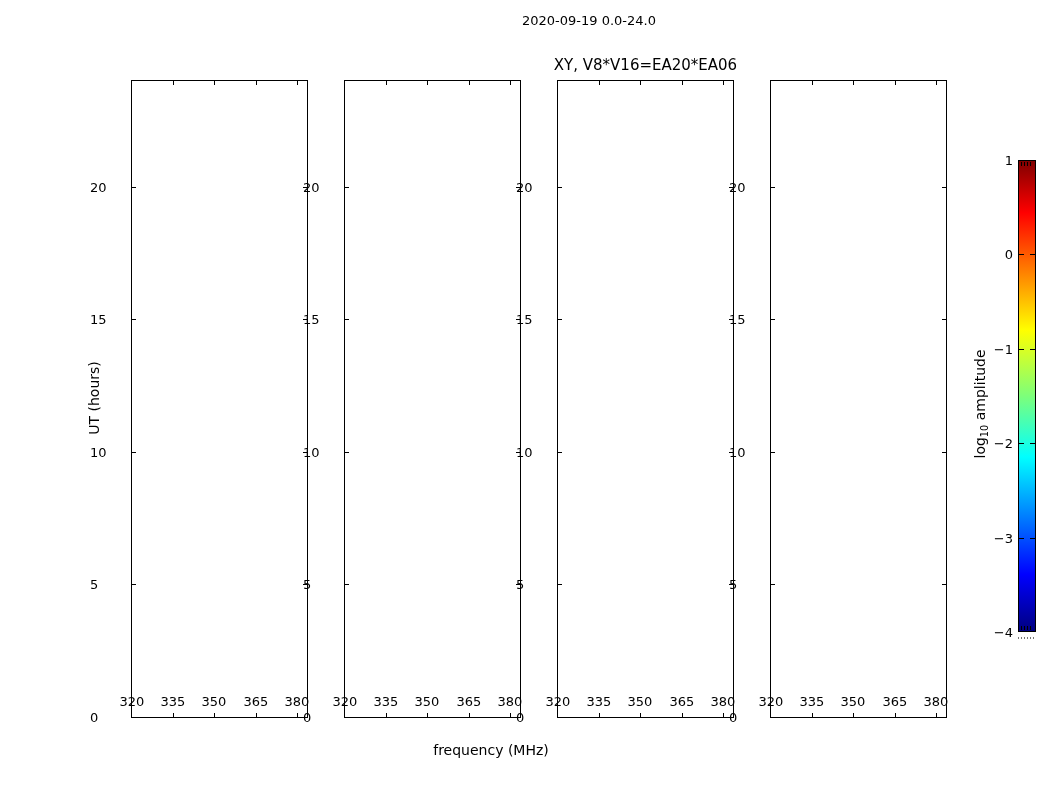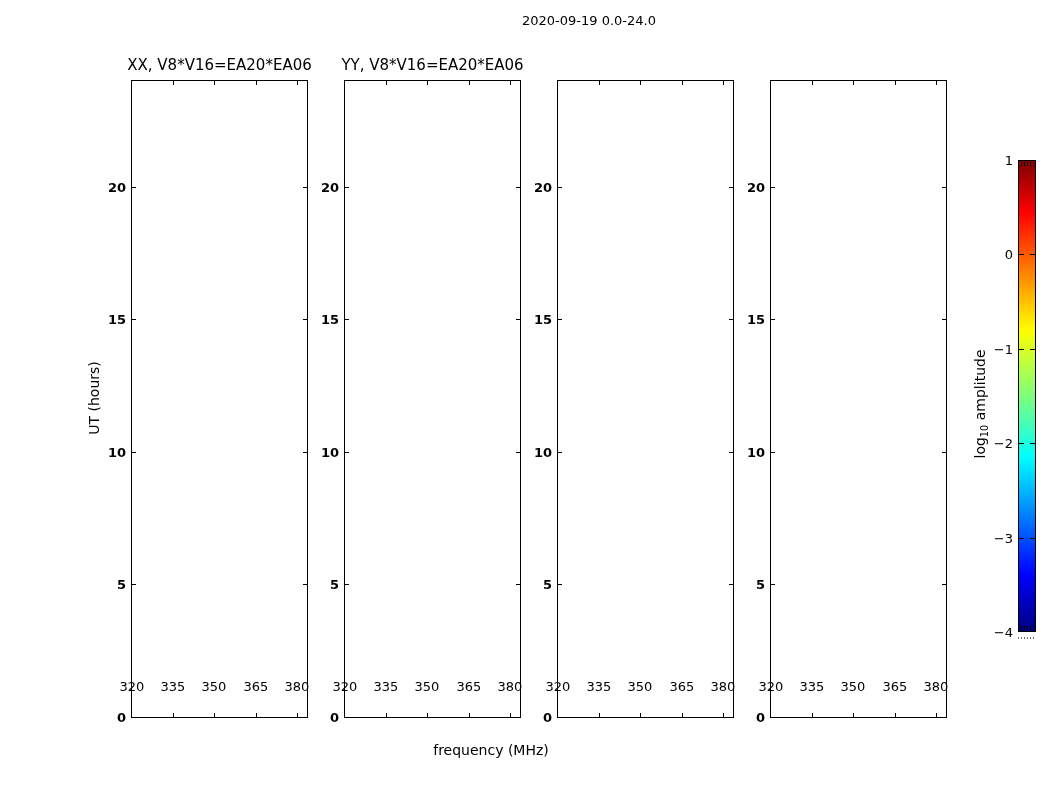--- a/index.html
+++ b/index.html
@@ -15,22 +15,22 @@
     transform:translate(-50%,-50%) rotate(-90deg); font-size:14px; white-space:nowrap;}
   .xlabel{position:absolute; left:491px; top:742px; transform:translateX(-50%);
     font-size:14px; white-space:nowrap;}
   .subplot{position:absolute; top:0; width:177px; height:800px;}
   .sp-title{position:absolute; top:55px; left:-10px; width:197px; text-align:center;
     font-size:15px; line-height:20px; white-space:nowrap;}
   .panel{position:absolute; top:80px; left:0; width:177px; height:638px;
     box-sizing:border-box; border:1px solid #000; background:#ffffff;}
   .tick{position:absolute; background:#000;}
   .tlabel{position:absolute; font-size:13px; line-height:15px;}
-  .xtl{width:40px; text-align:center; top:679px;}
-  .ytl{width:36px; text-align:right; left:-41px;font-weight:bold;}
+  .xtl{width:40px; text-align:center; top:694px;}
+  .ytl{width:36px; left:-41px;}
   .colorbar{position:absolute; left:1018px; top:160px; width:18px; height:472px;}
   .cbar{position:absolute; left:0; top:0; width:18px; height:472px;
     box-sizing:border-box; border:1px solid #000;
     background:linear-gradient(to top,
       #000080 0%, #0000ff 12%, #00ffff 37%, #7dff7a 50%,
       #ffff00 64%, #ff0000 89%, #800000 100%);}
   .cb-hatch{position:absolute; left:2px; width:12px; height:4px;
     background:repeating-linear-gradient(90deg,#000 0 1px,transparent 1px 3px);}
   .cb-hatch.top{top:1px;}
   .cb-hatch.bot{bottom:1px;}
@@ -44,21 +44,20 @@
 </style>
 </head>
 <body>
 
 <div class="figure">
   <div class="fig-title">2020-09-19 0.0-24.0</div>
   <div class="ylabel">UT (hours)</div>
   <div class="xlabel">frequency (MHz)</div>
 
   <div class="subplot" style="left:131px">
-    <div class="sp-title">XX, V8*V16=EA20*EA06</div>
     <div class="panel"></div>
   <div class="tlabel xtl" style="left: -19px;">320</div>
       <div class="tick" style="left: 42px; top: 713px; width: 1px; height: 4px;"></div>
       <div class="tick" style="left: 42px; top: 81px; width: 1px; height: 4px;"></div>
       <div class="tlabel xtl" style="left: 22px;">335</div>
       <div class="tick" style="left: 83px; top: 713px; width: 1px; height: 4px;"></div>
       <div class="tick" style="left: 83px; top: 81px; width: 1px; height: 4px;"></div>
       <div class="tlabel xtl" style="left: 63px;">350</div>
       <div class="tick" style="left: 125px; top: 713px; width: 1px; height: 4px;"></div>
       <div class="tick" style="left: 125px; top: 81px; width: 1px; height: 4px;"></div>
@@ -75,21 +74,20 @@
       <div class="tlabel ytl" style="top: 445px;">10</div>
       <div class="tick" style="left: 1px; top: 319px; width: 4px; height: 1px;"></div>
       <div class="tick" style="left: 172px; top: 319px; width: 4px; height: 1px;"></div>
       <div class="tlabel ytl" style="top: 312px;">15</div>
       <div class="tick" style="left: 1px; top: 187px; width: 4px; height: 1px;"></div>
       <div class="tick" style="left: 172px; top: 187px; width: 4px; height: 1px;"></div>
       <div class="tlabel ytl" style="top: 180px;">20</div>
     </div>
 
   <div class="subplot" style="left:344px">
-    <div class="sp-title">YY, V8*V16=EA20*EA06</div>
     <div class="panel"></div>
   <div class="tlabel xtl" style="left: -19px;">320</div>
       <div class="tick" style="left: 42px; top: 713px; width: 1px; height: 4px;"></div>
       <div class="tick" style="left: 42px; top: 81px; width: 1px; height: 4px;"></div>
       <div class="tlabel xtl" style="left: 22px;">335</div>
       <div class="tick" style="left: 83px; top: 713px; width: 1px; height: 4px;"></div>
       <div class="tick" style="left: 83px; top: 81px; width: 1px; height: 4px;"></div>
       <div class="tlabel xtl" style="left: 63px;">350</div>
       <div class="tick" style="left: 125px; top: 713px; width: 1px; height: 4px;"></div>
       <div class="tick" style="left: 125px; top: 81px; width: 1px; height: 4px;"></div>
@@ -106,20 +104,21 @@
       <div class="tlabel ytl" style="top: 445px;">10</div>
       <div class="tick" style="left: 1px; top: 319px; width: 4px; height: 1px;"></div>
       <div class="tick" style="left: 172px; top: 319px; width: 4px; height: 1px;"></div>
       <div class="tlabel ytl" style="top: 312px;">15</div>
       <div class="tick" style="left: 1px; top: 187px; width: 4px; height: 1px;"></div>
       <div class="tick" style="left: 172px; top: 187px; width: 4px; height: 1px;"></div>
       <div class="tlabel ytl" style="top: 180px;">20</div>
     </div>
 
   <div class="subplot" style="left:557px">
+    <div class="sp-title">XY, V8*V16=EA20*EA06</div>
     <div class="panel"></div>
   <div class="tlabel xtl" style="left: -19px;">320</div>
       <div class="tick" style="left: 42px; top: 713px; width: 1px; height: 4px;"></div>
       <div class="tick" style="left: 42px; top: 81px; width: 1px; height: 4px;"></div>
       <div class="tlabel xtl" style="left: 22px;">335</div>
       <div class="tick" style="left: 83px; top: 713px; width: 1px; height: 4px;"></div>
       <div class="tick" style="left: 83px; top: 81px; width: 1px; height: 4px;"></div>
       <div class="tlabel xtl" style="left: 63px;">350</div>
       <div class="tick" style="left: 125px; top: 713px; width: 1px; height: 4px;"></div>
       <div class="tick" style="left: 125px; top: 81px; width: 1px; height: 4px;"></div>

